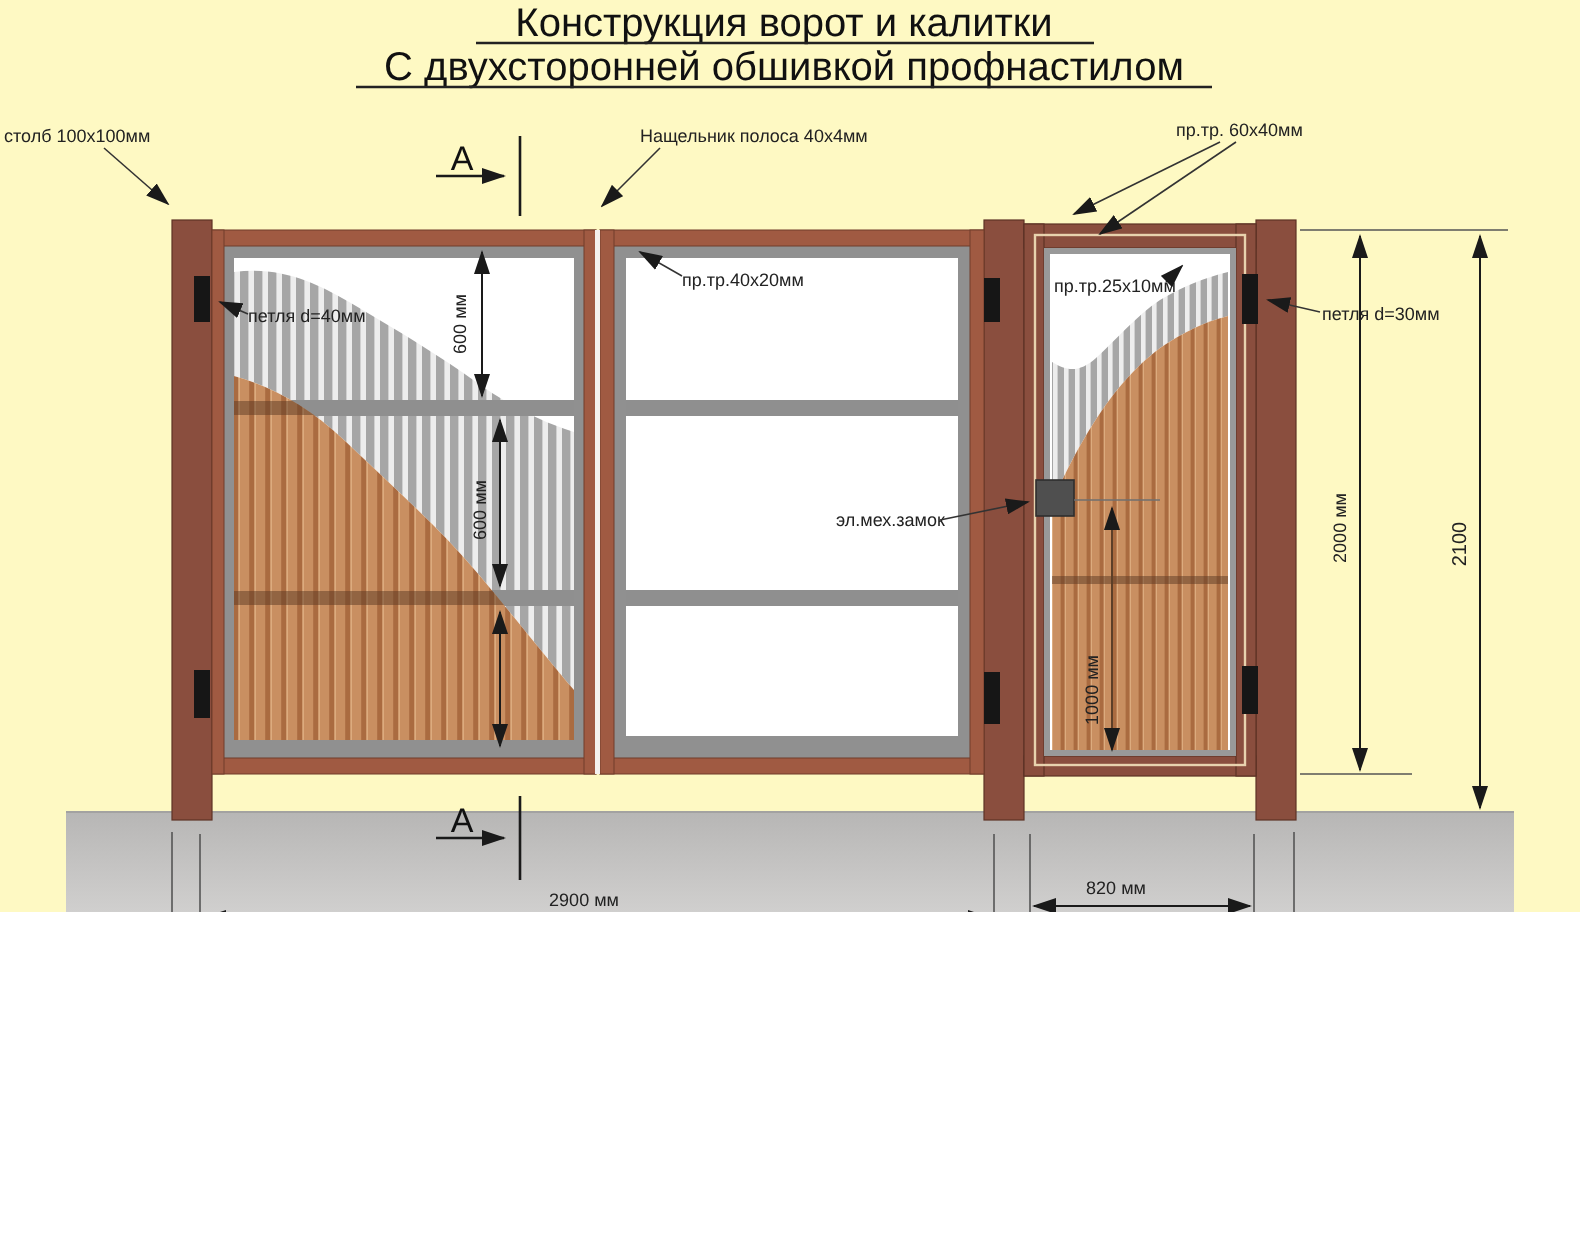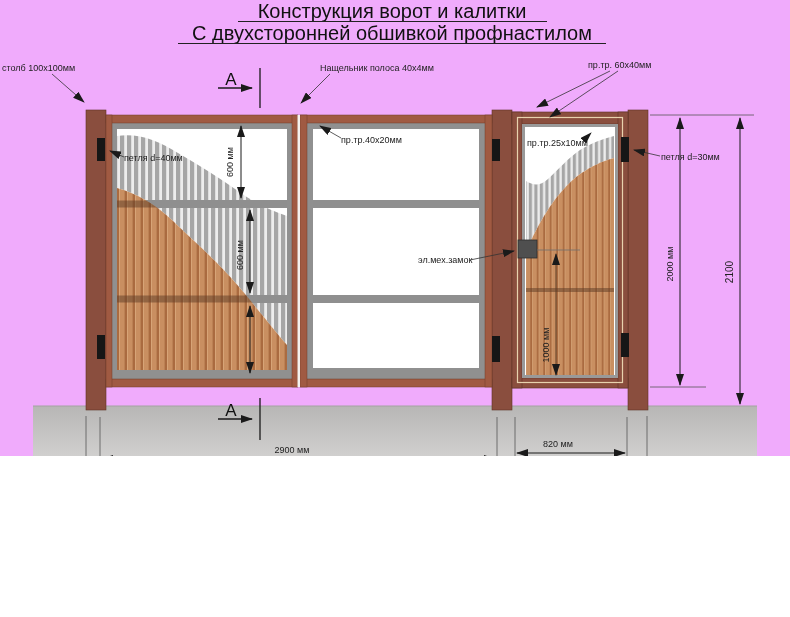--- a/index.html
+++ b/index.html
@@ -1,16 +1,16 @@
 <!DOCTYPE html>
 <html><head>
 <meta charset="utf-8">
 <style>
   html,body{margin:0;padding:0;background:#fff;}
-  .page{position:relative;width:790px;height:456px;background:#f0abfc;overflow:hidden;
+  .page{position:relative;width:790px;height:456px;background:#fef9c3;overflow:hidden;
         font-family:"Liberation Sans", sans-serif;}
   svg{display:block;}
   svg text{font-family:"Liberation Sans", sans-serif;fill:#1a1a1a;}
   .title-txt{font-size:20px;fill:#111;}
   .callout{font-size:9px;fill:#222;}
   .dim{font-size:9px;fill:#222;}
   .dim-big{font-size:15px;fill:#222;}
   .sec{font-size:17px;fill:#111;}
 </style>
 </head>

